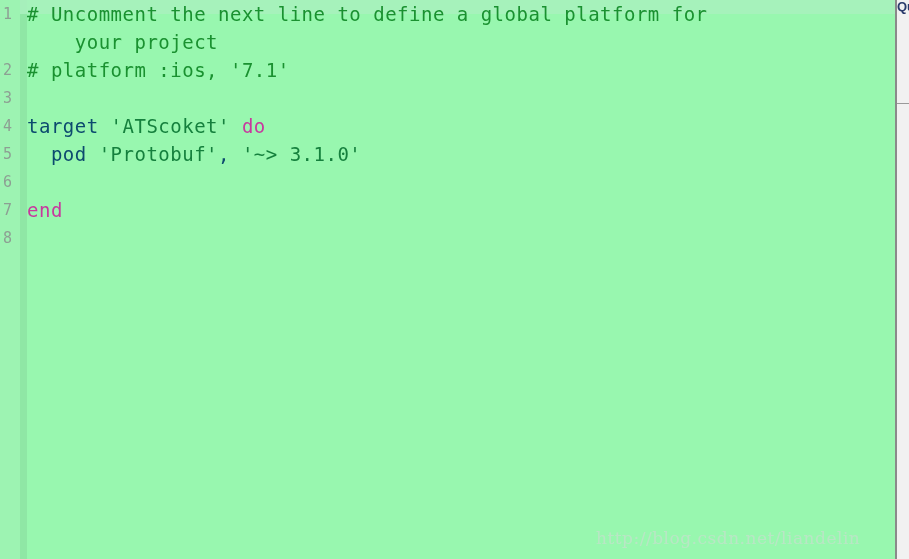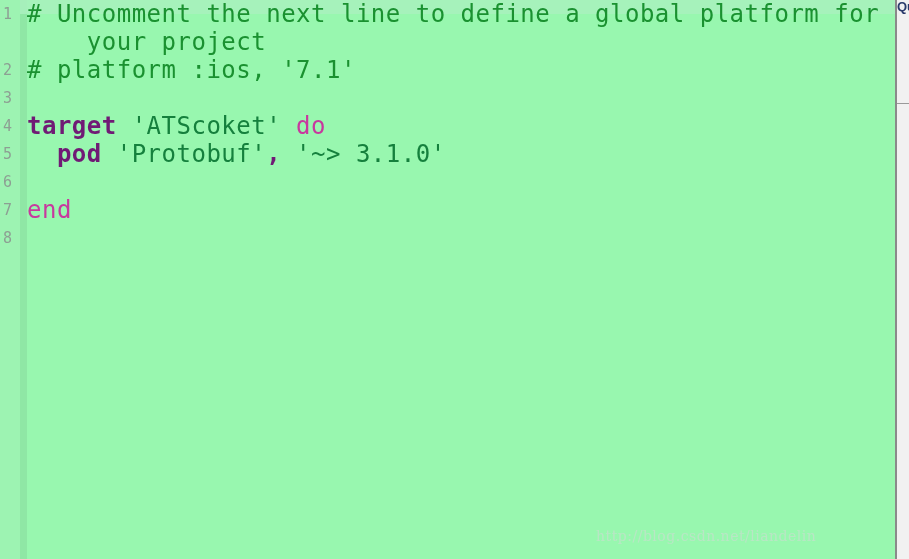--- a/index.html
+++ b/index.html
@@ -89,40 +89,40 @@
     height: 14px;
     background: #a6f2bb;
   }
 
   
   .code {
     position: absolute;
     left: 27px;
     top: 0;
     width: 740px;
-    font-size: 24px;
+    font-size: 19px;
     line-height: 28px;
     white-space: pre;
     color: #111111;
     letter-spacing: 0.5px;
   }
   .code .row { height: 28px; white-space: pre; }
 
   .c-comment { color: #1a9130; }
-  .c-plain   { color: #701a75; font-weight: bold; }
+  .c-plain   { color: #0c4a6e; }
   .c-string  { color: #15803d; }
   .c-kw      { color: #c8389e; }
 
   
   .watermark {
     position: absolute;
     left: 596px;
     top: 528px;
     font-family: "DejaVu Serif", "Liberation Serif", serif;
-    font-size: 14px;
+    font-size: 17px;
     color: #b9e6c5;
     white-space: nowrap;
     letter-spacing: 0.5px;
     user-select: none;
   }
 
   
   .right-panel {
     position: absolute;
     left: 895px;

